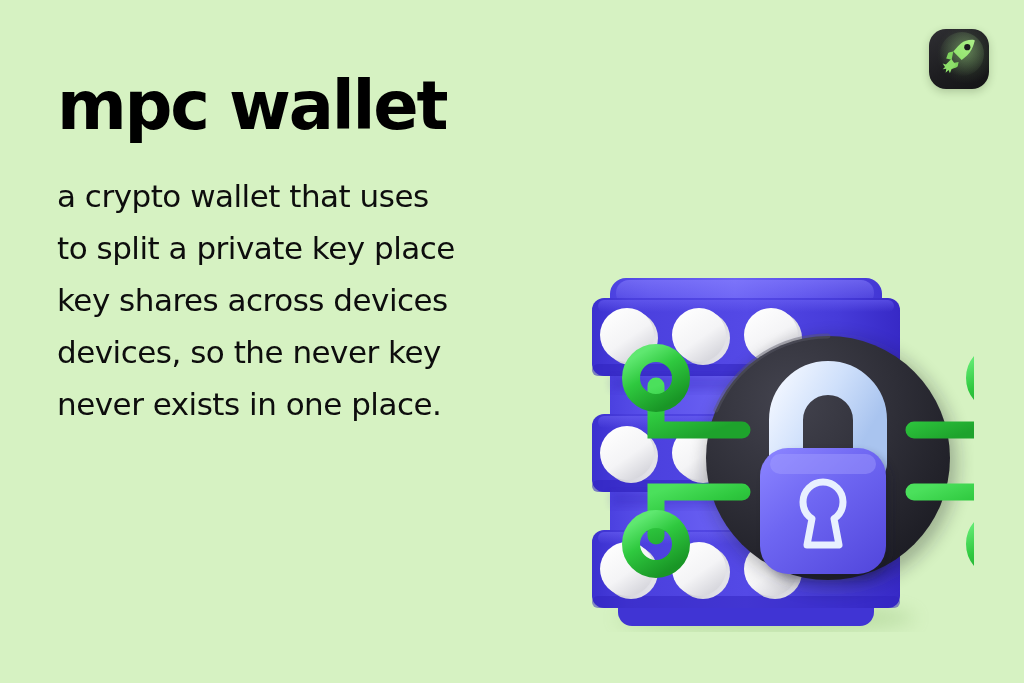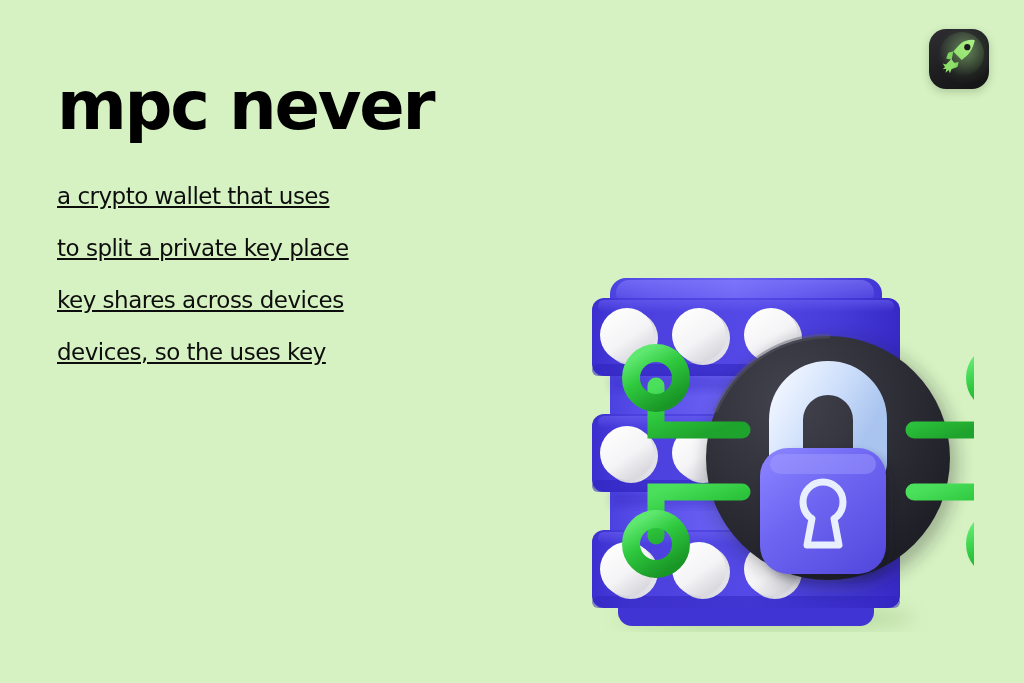--- a/index.html
+++ b/index.html
@@ -34,26 +34,25 @@
     font-size: 67px;
     font-weight: 700;
     letter-spacing: -2.2px;
     line-height: 1.04;
     color: #000000;
     margin: 0 0 28px 0;
     white-space: nowrap;
   }
   #body-lines {
     font-family: "DejaVu Sans", sans-serif;
-    font-size: 23px;
+    font-size: 31px;
     font-weight: 400;
     line-height: 52px;
     letter-spacing: -0.5px;
     color: #0d0d0d;
-    text-decoration: underline;
   }
   #body-lines .bl {
     display: block;
     white-space: nowrap;
   }
 
   
   #logo-badge {
     position: absolute;
     left: 929px;
@@ -77,26 +76,27 @@
     height: 364px;
   }
   #illo svg { display: block; }
 </style>
 </head>
 <body>
 
 <div id="card">
 
   <div id="text-col">
-    <h1 id="title">mpc never</h1>
+    <h1 id="title">mpc wallet</h1>
     <div id="body-lines">
       <span class="bl">a crypto wallet that uses</span>
       <span class="bl">to split a private key place</span>
       <span class="bl">key shares across devices</span>
-      <span class="bl">devices, so the uses key</span>
+      <span class="bl">devices, so the never key</span>
+      <span class="bl">never exists in one place.</span>
     </div>
   </div>
 
   <div id="logo-badge">
     <svg width="60" height="60" viewBox="0 0 60 60" aria-hidden="true">
       <defs>
         <radialGradient id="rkGlow" cx="58%" cy="40%" r="62%">
           <stop offset="0%" stop-color="#b6f59a" stop-opacity="0.35"></stop>
           <stop offset="100%" stop-color="#b6f59a" stop-opacity="0"></stop>
         </radialGradient>

